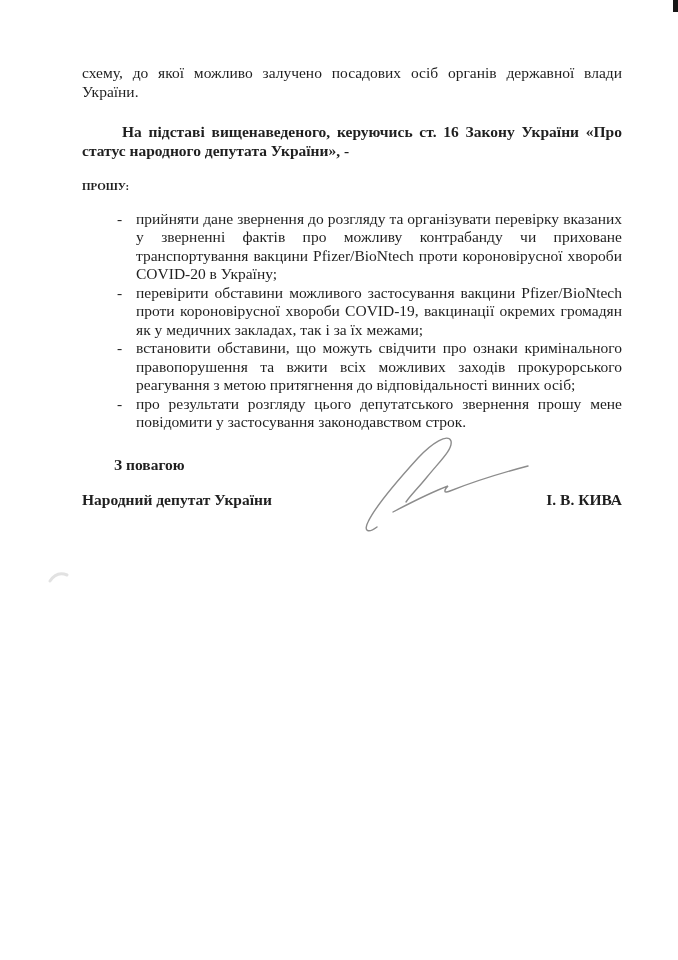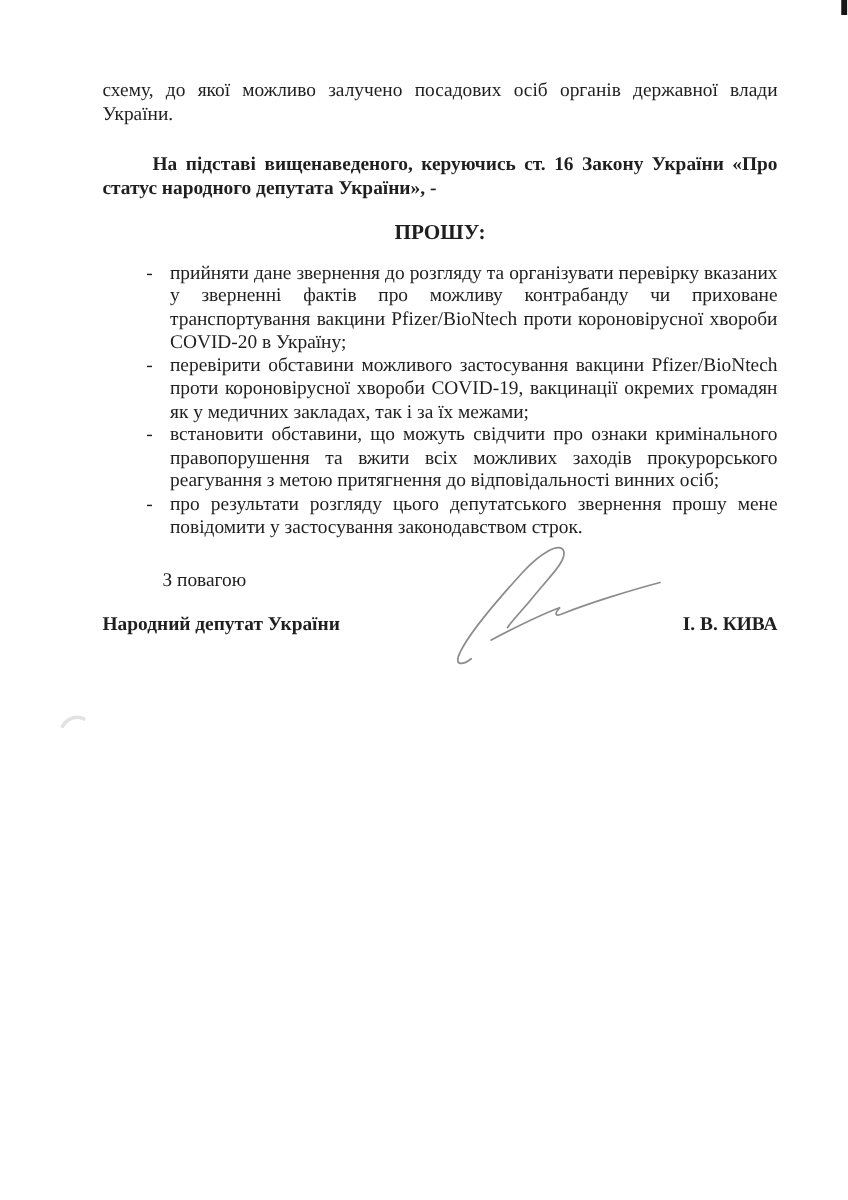--- a/index.html
+++ b/index.html
@@ -26,40 +26,40 @@
   }
   .p-basis {
     margin: 22px 0 0 0;
     text-align: justify;
     text-indent: 40px;
     font-weight: bold;
     font-family: Liberation Serif, serif;
   }
   .request-heading {
     margin: 17px 0 0 0;
-    text-align: center;
+    text-align: left;
     font-weight: bold;
-    font-size: 17px;
+    font-size: 11px;
     line-height: 18.5px;
   }
   .request-list { margin: 14px 0 0 0; }
   .request-item {
     position: relative;
     padding-left: 54px;
     text-align: justify;
     margin: 0;
   }
   .request-item .dash {
     position: absolute;
     left: 35px;
     top: 0;
   }
   .closing {
-    margin: 24px 0 0 48px;
-    font-weight: normal;
+    margin: 24px 0 0 32px;
+    font-weight: bold;
   }
   .sign-row {
     display: flex;
     justify-content: space-between;
     align-items: flex-end;
     margin-top: 17px;
     font-weight: bold;
   }
   .overlay {
     position: absolute;

